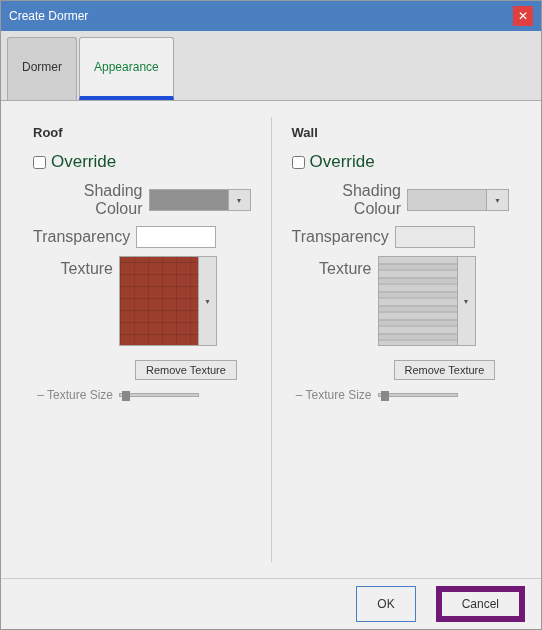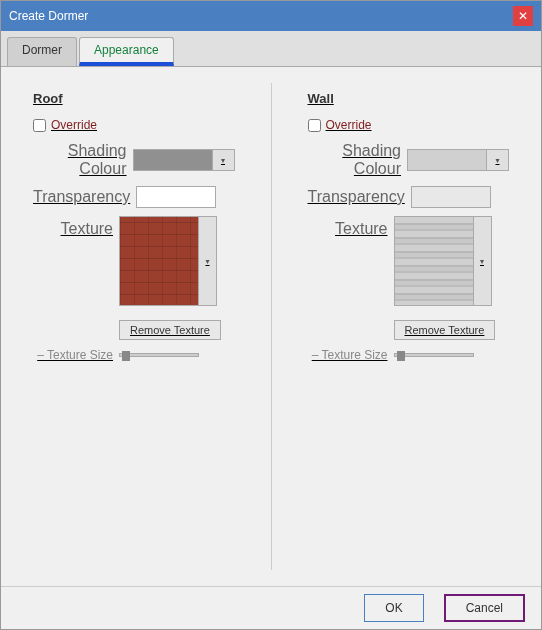--- a/index.html
+++ b/index.html
@@ -46,21 +46,21 @@
       justify-content: center;
     }
     .tabs {
       display: flex;
       background: #e0e0e0;
       border-bottom: 1px solid #aaa;
       padding-top: 6px;
       padding-left: 6px;
     }
     .tab {
-      padding: 5px 14px;
+      padding: 22px 14px;
       border: 1px solid #aaa;
       border-bottom: none;
       background: #d0d0d0;
       cursor: pointer;
       margin-right: 2px;
       color: #333;
       border-radius: 3px 3px 0 0;
     }
     .tab.active {
       background: #f0f0f0;
@@ -69,23 +69,22 @@
       color: #15803d;
     }
     .content {
       flex: 1;
       padding: 16px;
       display: flex;
       flex-direction: column;
     }
     .panels {
       display: flex;
-      gap: 16px;
+      gap: 0;
       flex: 1;
-      text-decoration: underline;
     }
     .panel {
       flex: 1;
       padding: 8px 16px;
     }
     .panel-title {
       font-size: 13px;
       font-weight: bold;
       margin-bottom: 12px;
       color: #333;
@@ -104,22 +103,22 @@
     }
     .override-row {
       display: flex;
       align-items: center;
       margin-bottom: 10px;
     }
     .override-row input[type="checkbox"] {
       margin-right: 5px;
     }
     .override-label {
-      font-size: 12px;
-      color: #7f1d1d;
+      font-size: 17px;
+      color: #14532d;
     }
     .color-select {
       display: flex;
       align-items: center;
     }
     .color-box {
       width: 80px;
       height: 22px;
       background: #909090;
       border: 1px solid #aaa;
@@ -213,21 +212,21 @@
       justify-content: center;
       cursor: pointer;
     }
     .remove-texture-btn {
       border: 1px solid #aaa;
       background: #e8e8e8;
       padding: 3px 10px;
       font-size: 11px;
       cursor: pointer;
       color: #333;
-      margin-left: 0;
+      margin-left: 16px;
       text-align: center;
     }
     .texture-size-row {
       display: flex;
       align-items: center;
       margin-top: 4px;
       font-size: 12px;
       color: #888;
     }
     .texture-size-label {
@@ -255,21 +254,21 @@
       display: flex;
       justify-content: flex-end;
       padding: 7px 16px;
       gap: 20px;
       border-top: 1px solid #ccc;
     }
     .btn {
       padding: 5px 20px;
       font-size: 12px;
       cursor: pointer;
-      border: 2px solid #701a75;
+      border: 6px solid #701a75;
       background: #f0f0f0;
       color: #333;
     }
     .btn-ok {
       border: 1px solid #4a7fc1;
     }
     .chevron-down {
       font-size: 8px;
       color: #555;
     }

